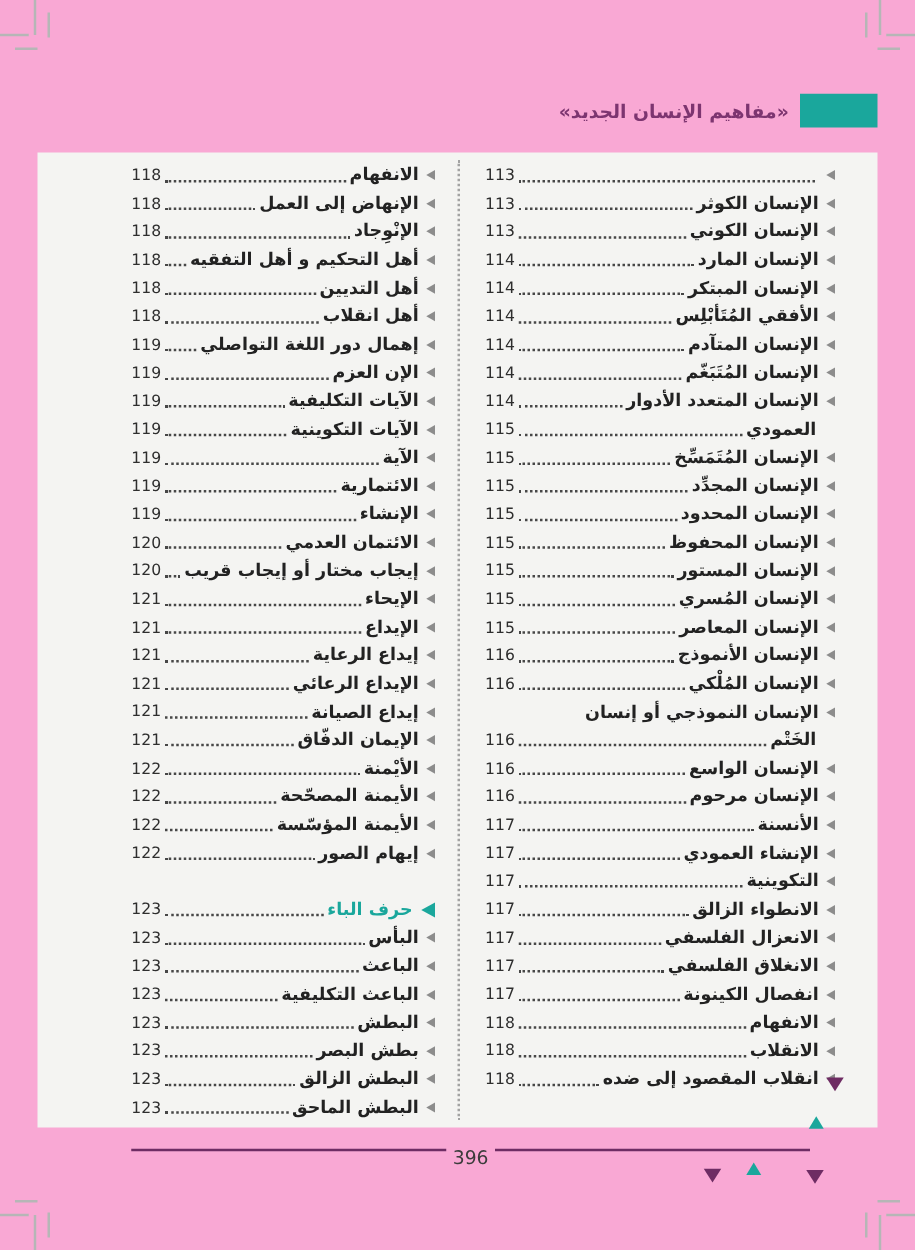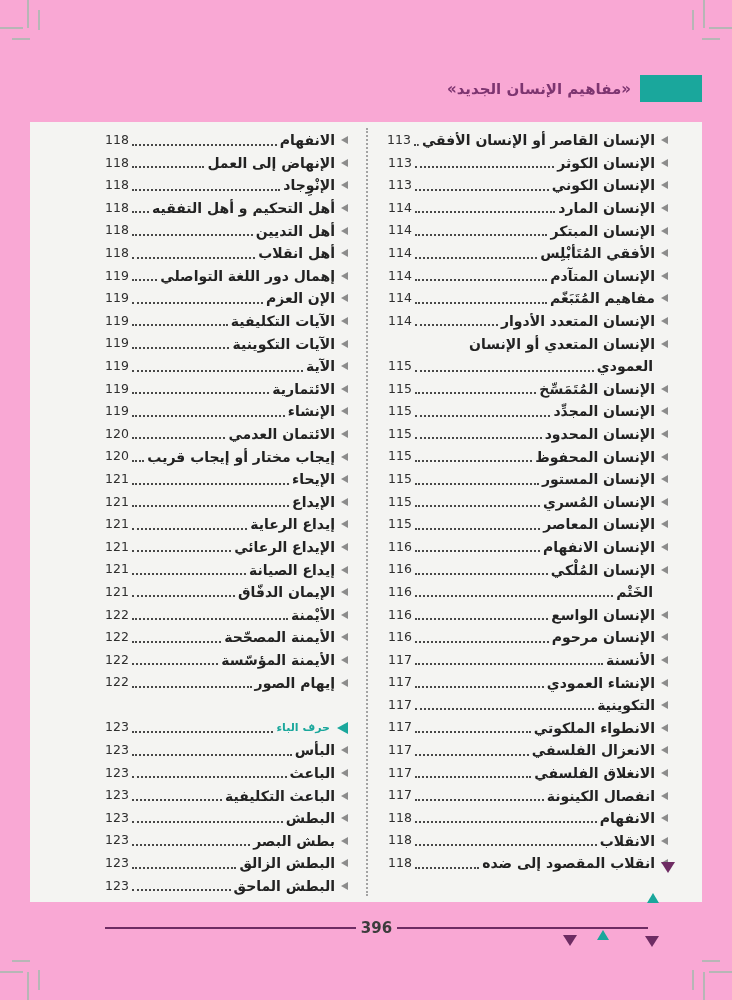--- a/index.html
+++ b/index.html
@@ -32,28 +32,28 @@
   .col-right{padding:7px 34px 0 22px;}
   .col-left{padding:7px 18px 0 75px;}
 
   .row{height:22.6px;display:flex;align-items:center;direction:rtl;}
   .bullet{width:0;height:0;flex:0 0 auto;
     border-top:4.5px solid transparent;border-bottom:4.5px solid transparent;
     border-right:7px solid var(--bullet);margin-left:6px;}
   .section .bullet{border-top:6.5px solid transparent;border-bottom:6.5px solid transparent;
     border-right:11px solid var(--teal);margin-left:7px;}
   .title{font-size:14px;font-weight:bold;color:var(--ink);white-space:nowrap;line-height:1;}
-  .section .title{color:var(--teal);font-size:11px;}
+  .section .title{color:var(--teal);font-size:14px;}
   .row.cont{padding-right:15px;}
   .leader{flex:1 1 auto;min-width:5px;height:0;border-bottom:2px dotted #474747;
     align-self:flex-end;margin:0 3px 6px 3px;}
   .num{font-size:12.5px;color:var(--num);direction:ltr;line-height:1;}
 
   
-  .footer{position:absolute;left:105px;top:919px;width:543px;height:18px;display:flex;align-items:center;font-weight:bold;}
+  .footer{position:absolute;left:105px;top:919px;width:543px;height:18px;display:flex;align-items:flex-start;}
   .fline{flex:1 1 auto;height:0;border-top:2px solid var(--purple);}
   .fnum{margin:0 5px;font-size:15px;color:#3c3c3c;line-height:1;}
 
   
   .tri{position:absolute;width:0;height:0;}
   .tri-down{border-left:7px solid transparent;border-right:7px solid transparent;border-top:11px solid var(--purple);}
   .tri-up{border-left:6px solid transparent;border-right:6px solid transparent;border-bottom:10px solid var(--teal);}
 </style>
 </head>
 <body>
@@ -82,21 +82,20 @@
 
   <div class="header">
     <div class="accent-block"></div>
     <div class="book-title">«مفاهيم الإنسان الجديد»</div>
   </div>
 
   <div class="content">
     <div class="col col-right" id="col-right">
         <div class="row">
           <span class="bullet"></span>
-          <span class="title">الإنسان القاصر أو الإنسان الأفقي</span>
           <span class="leader"></span>
           <span class="num">113</span>
         </div>
         <div class="row">
           <span class="bullet"></span>
           <span class="title">الإنسان الكوثر</span>
           <span class="leader"></span>
           <span class="num">113</span>
         </div>
         <div class="row">
@@ -124,33 +123,29 @@
           <span class="num">114</span>
         </div>
         <div class="row">
           <span class="bullet"></span>
           <span class="title">الإنسان المتآدم</span>
           <span class="leader"></span>
           <span class="num">114</span>
         </div>
         <div class="row">
           <span class="bullet"></span>
-          <span class="title">مفاهيم المُتَبَغّم</span>
+          <span class="title">الإنسان المُتَبَغّم</span>
           <span class="leader"></span>
           <span class="num">114</span>
         </div>
         <div class="row">
           <span class="bullet"></span>
           <span class="title">الإنسان المتعدد الأدوار</span>
           <span class="leader"></span>
           <span class="num">114</span>
-        </div>
-        <div class="row">
-          <span class="bullet"></span>
-          <span class="title">الإنسان المتعدي أو الإنسان</span>
         </div>
         <div class="row cont">
           <span class="title">العمودي</span>
           <span class="leader"></span>
           <span class="num">115</span>
         </div>
         <div class="row">
           <span class="bullet"></span>
           <span class="title">الإنسان المُتَمَسِّخ</span>
           <span class="leader"></span>
@@ -187,29 +182,33 @@
           <span class="num">115</span>
         </div>
         <div class="row">
           <span class="bullet"></span>
           <span class="title">الإنسان المعاصر</span>
           <span class="leader"></span>
           <span class="num">115</span>
         </div>
         <div class="row">
           <span class="bullet"></span>
-          <span class="title">الإنسان الانفهام</span>
+          <span class="title">الإنسان الأنموذج</span>
           <span class="leader"></span>
           <span class="num">116</span>
         </div>
         <div class="row">
           <span class="bullet"></span>
           <span class="title">الإنسان المُلْكي</span>
           <span class="leader"></span>
           <span class="num">116</span>
+        </div>
+        <div class="row">
+          <span class="bullet"></span>
+          <span class="title">الإنسان النموذجي أو إنسان</span>
         </div>
         <div class="row cont">
           <span class="title">الخَتْم</span>
           <span class="leader"></span>
           <span class="num">116</span>
         </div>
         <div class="row">
           <span class="bullet"></span>
           <span class="title">الإنسان الواسع</span>
           <span class="leader"></span>
@@ -234,21 +233,21 @@
           <span class="num">117</span>
         </div>
         <div class="row">
           <span class="bullet"></span>
           <span class="title">التكوينية</span>
           <span class="leader"></span>
           <span class="num">117</span>
         </div>
         <div class="row">
           <span class="bullet"></span>
-          <span class="title">الانطواء الملكوتي</span>
+          <span class="title">الانطواء الزالق</span>
           <span class="leader"></span>
           <span class="num">117</span>
         </div>
         <div class="row">
           <span class="bullet"></span>
           <span class="title">الانعزال الفلسفي</span>
           <span class="leader"></span>
           <span class="num">117</span>
         </div>
         <div class="row">

